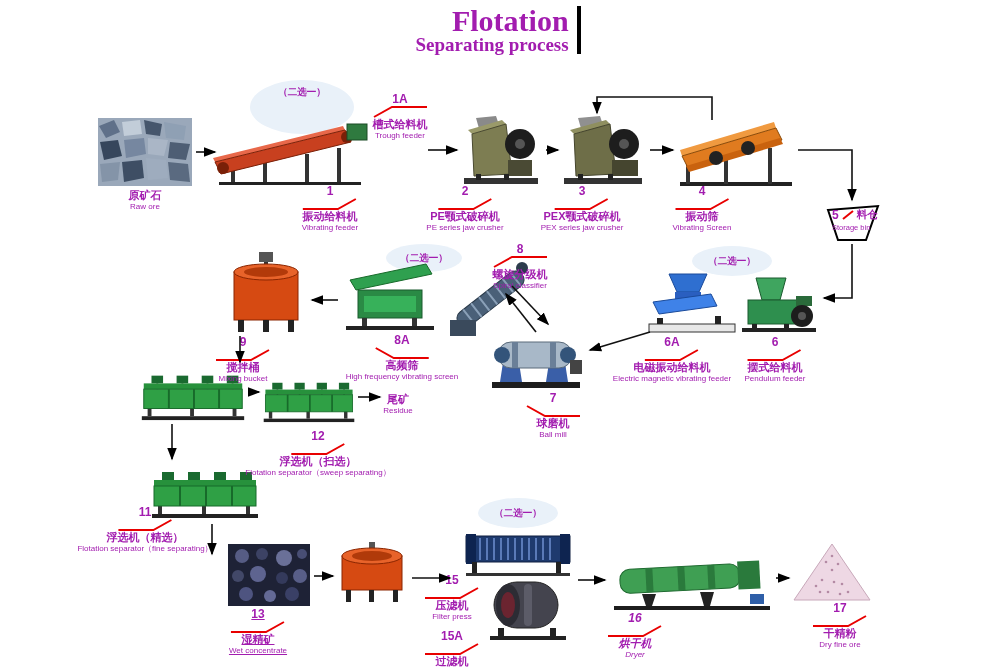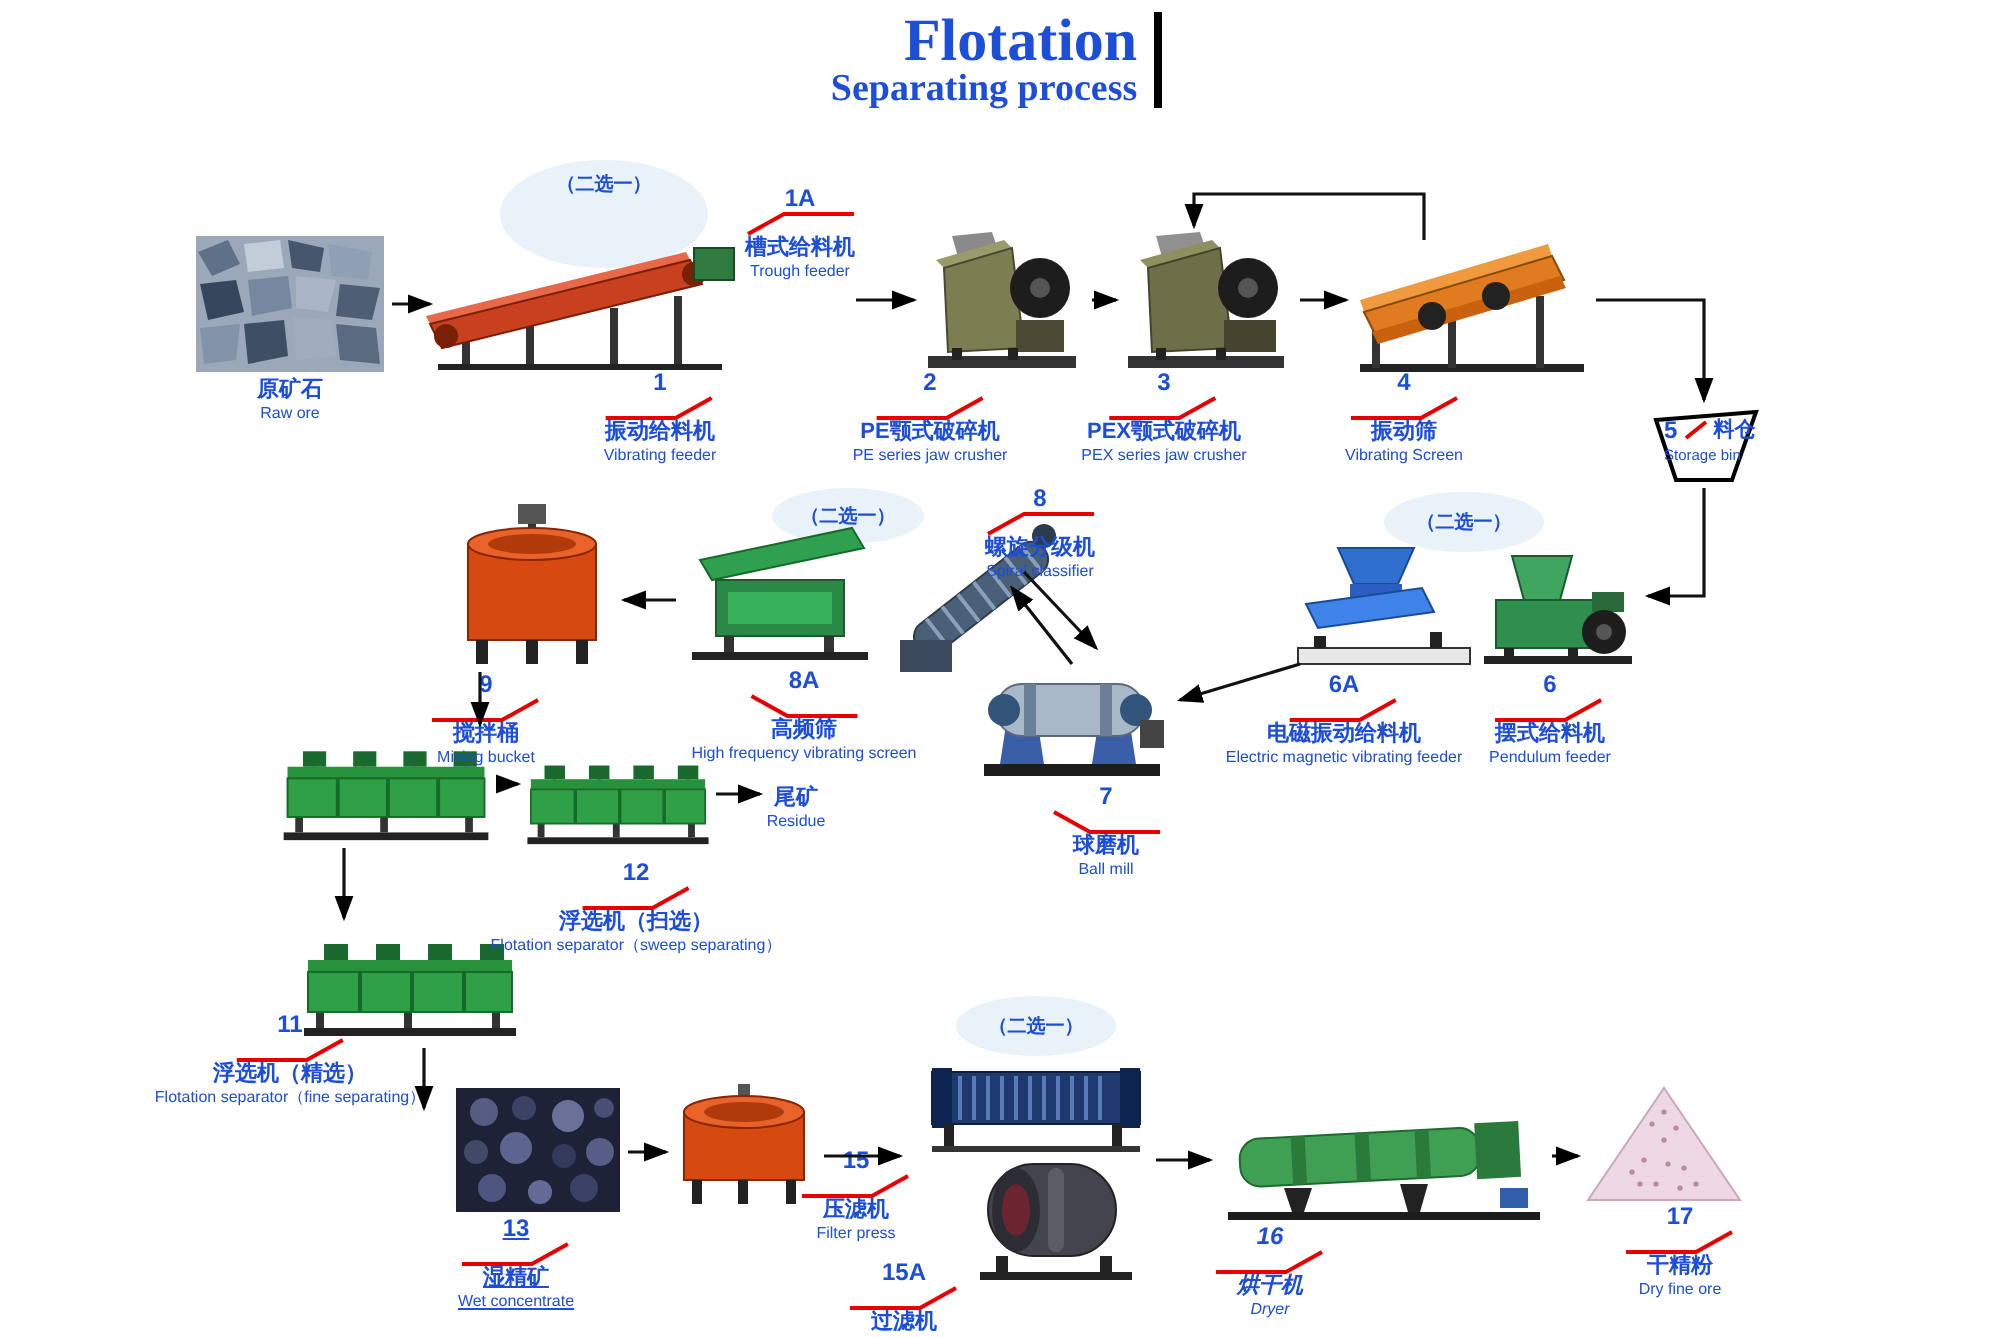--- a/index.html
+++ b/index.html
@@ -1,17 +1,17 @@
 <!DOCTYPE html>
 <html style="--red: #e80000;"><head>
 <meta charset="utf-8">
 <style>
   html,body{margin:0;padding:0;background:#fff;}
   #stage{position:relative;width:996px;height:669px;background:#fff;overflow:hidden;
-         font-family:"Liberation Sans",sans-serif;color:#1d4ed8;}
+         font-family:"Liberation Sans",sans-serif;color:#a21caf;}
   
   .title{position:absolute;top:6px;left:0;right:0;display:flex;justify-content:center;
          align-items:flex-start;gap:8px;z-index:5;}
   .title-en{text-align:right;}
   .t1{font-family:"Liberation Serif",serif;font-weight:bold;font-size:30px;line-height:29px;}
   .t2{font-family:"Liberation Serif",serif;font-weight:bold;font-size:19px;line-height:20px;}
   .title-bar{width:4px;height:48px;background:#000;}
   .title-zh{font-weight:bold;font-size:33px;line-height:48px;letter-spacing:2px;}
   
   .equip{position:absolute;z-index:2;}
@@ -516,21 +516,21 @@
   <div class="callout" style="left:258px;top:608px;text-decoration:underline;">
     <div class="num">13</div>
     <svg class="ptr" width="56" height="12" viewBox="0 0 56 12">
         <path d="M1,11 L36,11 L54,1"></path>
       </svg>
     <div class="zh">湿精矿</div>
     <div class="en">Wet concentrate</div>
   </div>
 
 
-  <div class="callout" style="left:428px;top:574px;">
+  <div class="callout" style="left:452px;top:574px;">
     <div class="num">15</div>
     <svg class="ptr" width="56" height="12" viewBox="0 0 56 12">
         <path d="M1,11 L36,11 L54,1"></path>
       </svg>
     <div class="zh">压滤机</div>
     <div class="en">Filter press</div>
   </div>
 
   <div class="callout" style="left:452px;top:630px;">
     <div class="num">15A</div>

